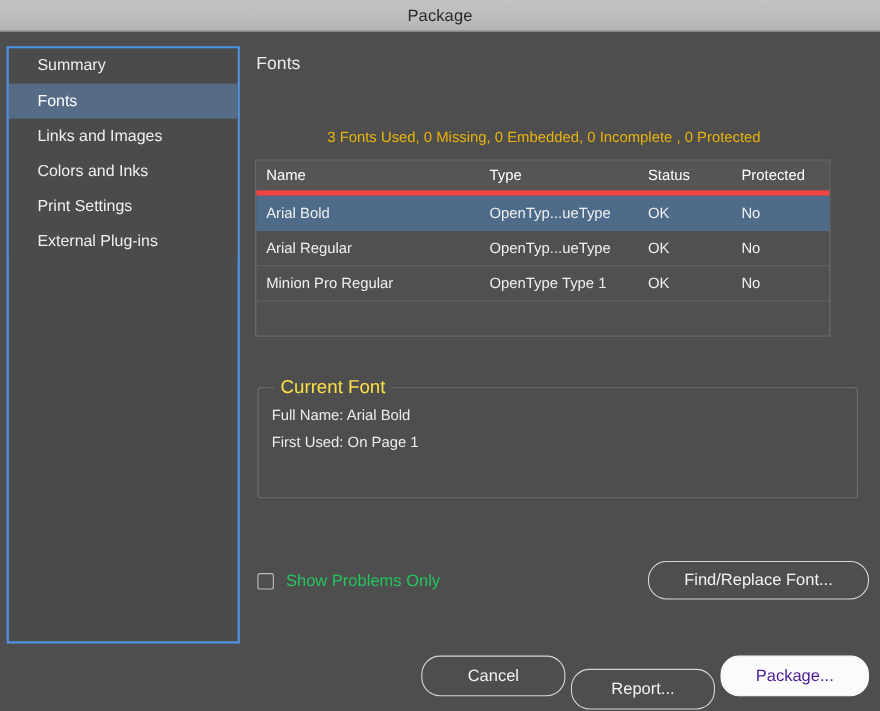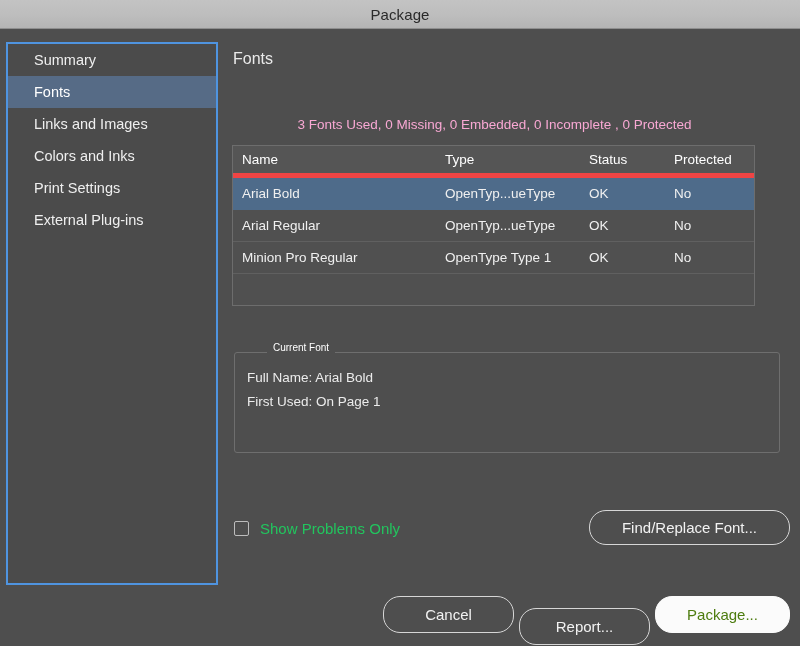--- a/index.html
+++ b/index.html
@@ -85,21 +85,21 @@
     color: #eaeaea;
   }
 
   .summary-line {
     position: absolute;
     left: 0;
     top: 75px;
     width: 525px;
     text-align: center;
     font-size: 13.5px;
-    color: #f9a8d4;
+    color: #eab308;
   }
 
   
   .table {
     position: absolute;
     left: 0;
     top: 103px;
     width: 523px;
     border: 1px solid #6d6d6d;
     box-sizing: border-box;
@@ -139,26 +139,26 @@
     left: 2px;
     top: 310px;
     width: 546px;
     height: 101px;
     box-sizing: border-box;
     border: 1px solid #6e6e6e;
     border-radius: 3px;
   }
   .group-legend {
     position: absolute;
-    left: 32px;
+    left: 14px;
     top: -11px;
     background: #4e4e4e;
     padding: 0 6px;
-    font-size: 10px;
-    color: #ffffff;
+    font-size: 17px;
+    color: #fde047;
   }
   .group-lines {
     position: absolute;
     left: 12px;
     top: 13px;
     right: 8px;
   }
   .group-line {
     font-size: 13.5px;
     color: #ececec;
@@ -199,21 +199,21 @@
     justify-content: center;
     background: transparent;
     border: 1px solid #d6d6d6;
     color: #f2f2f2;
     font-size: 15px;
     white-space: nowrap;
   }
   .btn.primary {
     background: #fbfbfb;
     border: 1px solid #fbfbfb;
-    color: #4d7c0f;
+    color: #4c1d95;
   }
   .btn-findreplace {
     position: absolute;
     left: 357px;
     top: 468px;
     width: 201px;
     height: 35px;
   }
 
   .footer {

